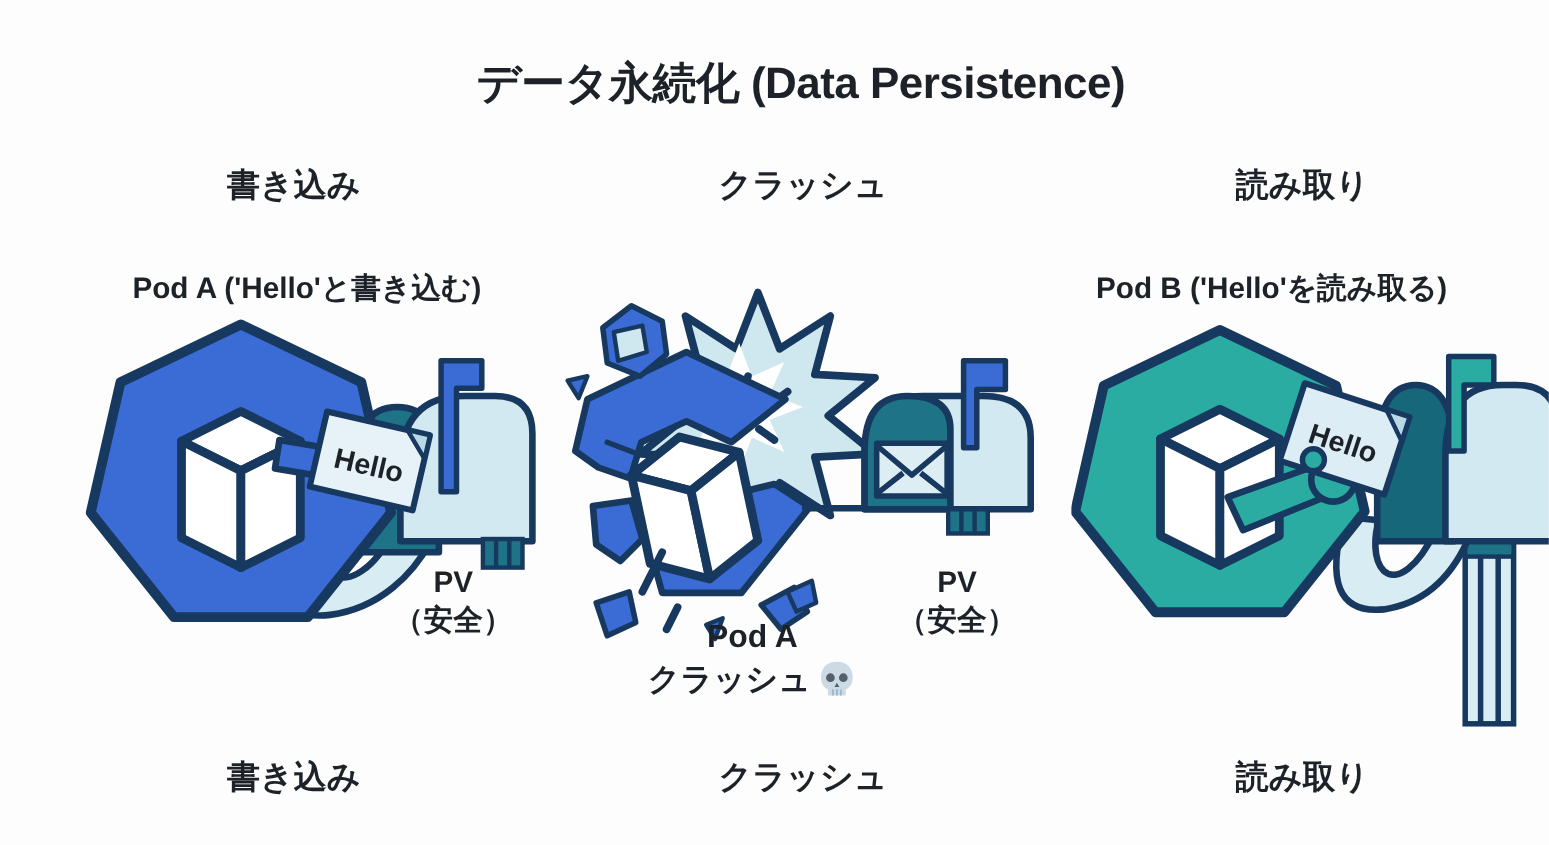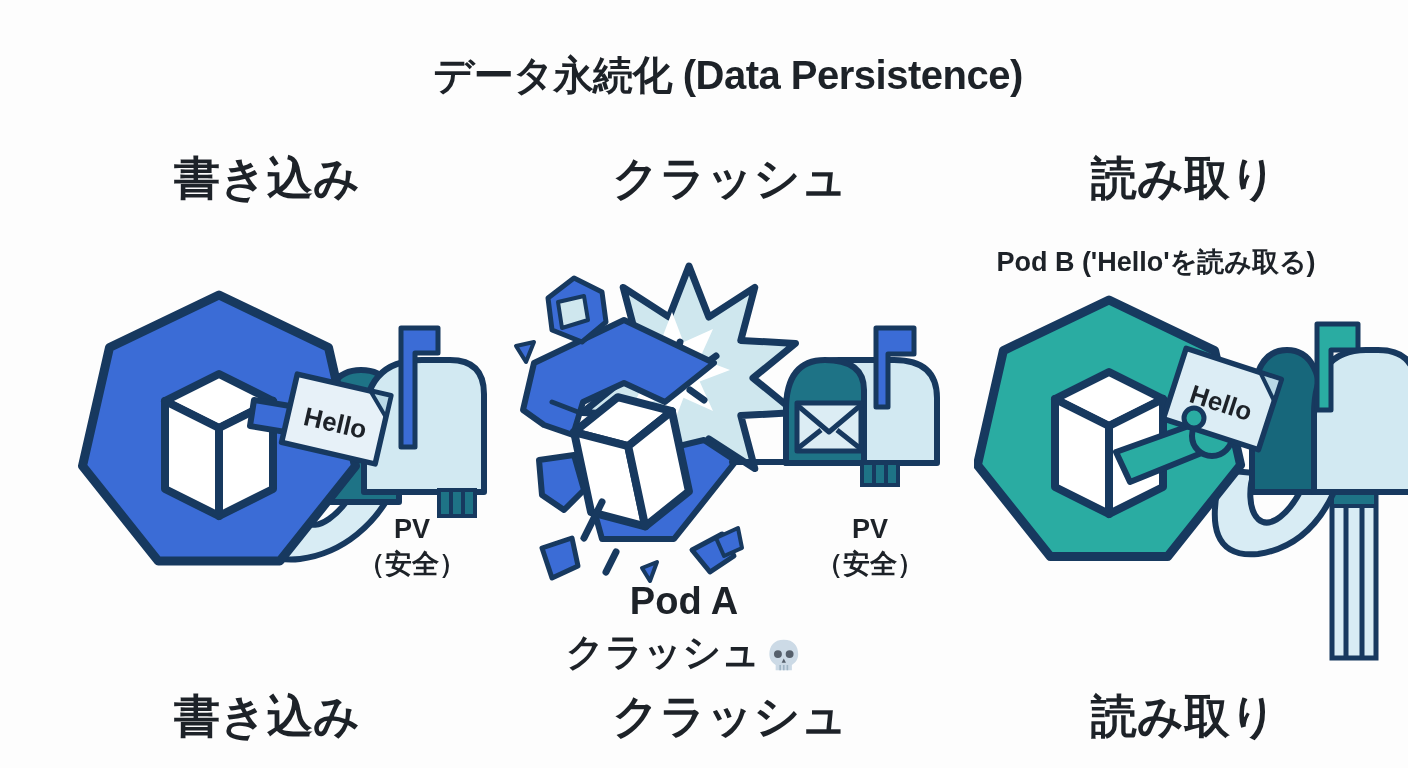--- a/index.html
+++ b/index.html
@@ -6,46 +6,47 @@
   body{
     width:1408px;height:768px;
     background:#fdfdfd;
     font-family:"Liberation Sans","DejaVu Sans",sans-serif;
     position:relative;overflow:hidden;
     color:#1d2228;
   }
   .stage{position:absolute;inset:0;width:1408px;height:768px;margin-left:24px;}
   .txt{position:absolute;transform:translateX(-50%);white-space:nowrap;font-weight:700;text-align:center;}
   .title{top:48px;left:704px;font-size:40px;letter-spacing:-0.5px;}
-  .phase{font-size:46px;}
+  .phase{font-size:30px;}
   .phase.top{top:148px;}
   .phase.bottom{top:686px;}
   .pod-label{top:244px;font-size:27px;}
   .pv-label{top:512px;font-size:27px;line-height:1.28;}
-  .crash-caption{top:576px;font-size:38px;line-height:1.35;}
+  .crash-caption{top:560px;font-size:29px;line-height:1.35;}
   .crash-caption .skull{display:inline-block;width:36px;height:36px;vertical-align:-8px;margin-left:6px;}
   .col-l{left:243px;}
   .col-m{left:706px;}
   .col-r{left:1160px;}
   svg{position:absolute;display:block;}
   #art-write{left:30px;top:290px;}
   #art-crash{left:470px;top:250px;}
   #art-read{left:950px;top:290px;}
 </style>
 </head>
 <body>
 
 <div class="stage">
 
   <div class="txt title">データ永続化 (Data Persistence)</div>
 
   <div class="txt phase top col-l">書き込み</div>
   <div class="txt phase top col-m">クラッシュ</div>
   <div class="txt phase top col-r">読み取り</div>
 
+  <div class="txt pod-label" style="left:255px;">Pod A ('Hello'と書き込む)</div>
   <div class="txt pod-label" style="left:1132px;">Pod B ('Hello'を読み取る)</div>
 
   <svg id="art-write" width="450" height="300" viewBox="0 0 450 300">
 
     <path d="M205,185 C188,242 200,274 246,269 C292,263 322,231 337,203 L303,194 C287,226 262,243 250,231 C240,220 242,198 248,186 Z" fill="#d8ecf4" stroke="#17395f" stroke-width="6" stroke-linejoin="round"></path>
 
     <path d="M270,212 L270,135 Q270,80 307,80 Q345,80 345,135 L345,212 Z" fill="#1e7386" stroke="#17395f" stroke-width="6" stroke-linejoin="round"></path>
 
     <path d="M310,202 L310,135 Q310,70 368,70 L396,70 Q430,70 430,104 L430,202 Z" fill="#d2e9f2" stroke="#17395f" stroke-width="6" stroke-linejoin="round"></path>
 

